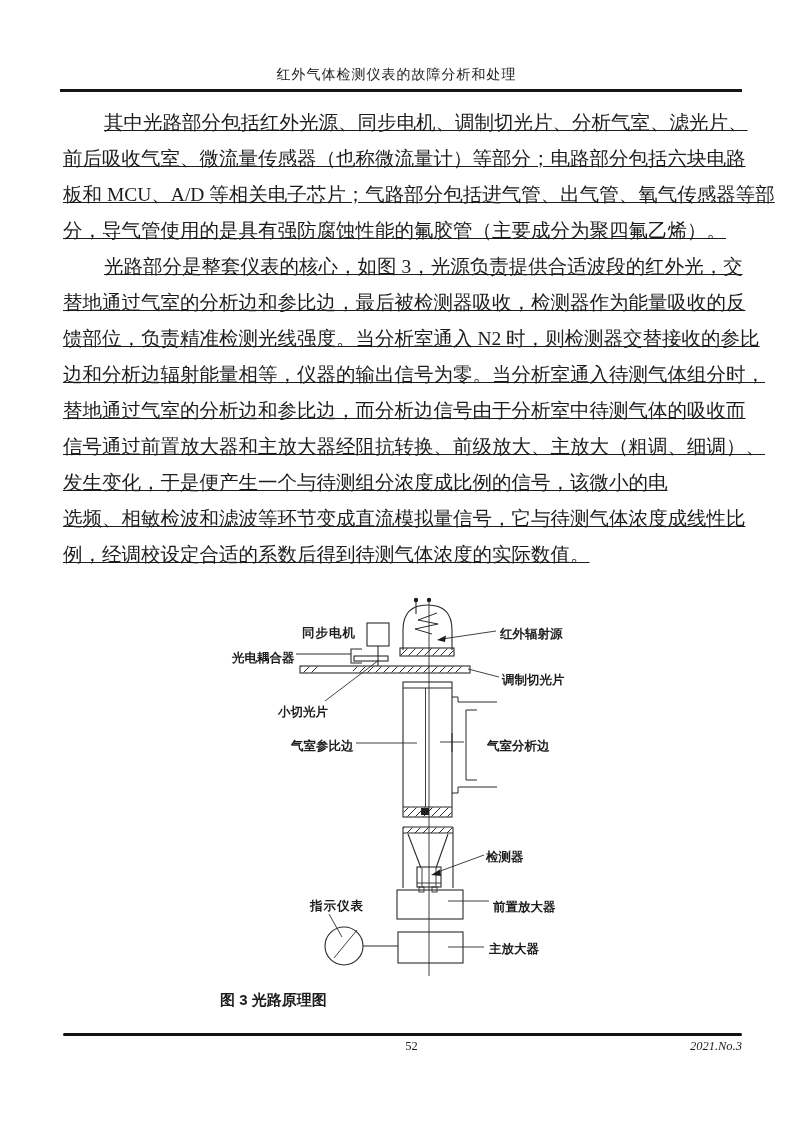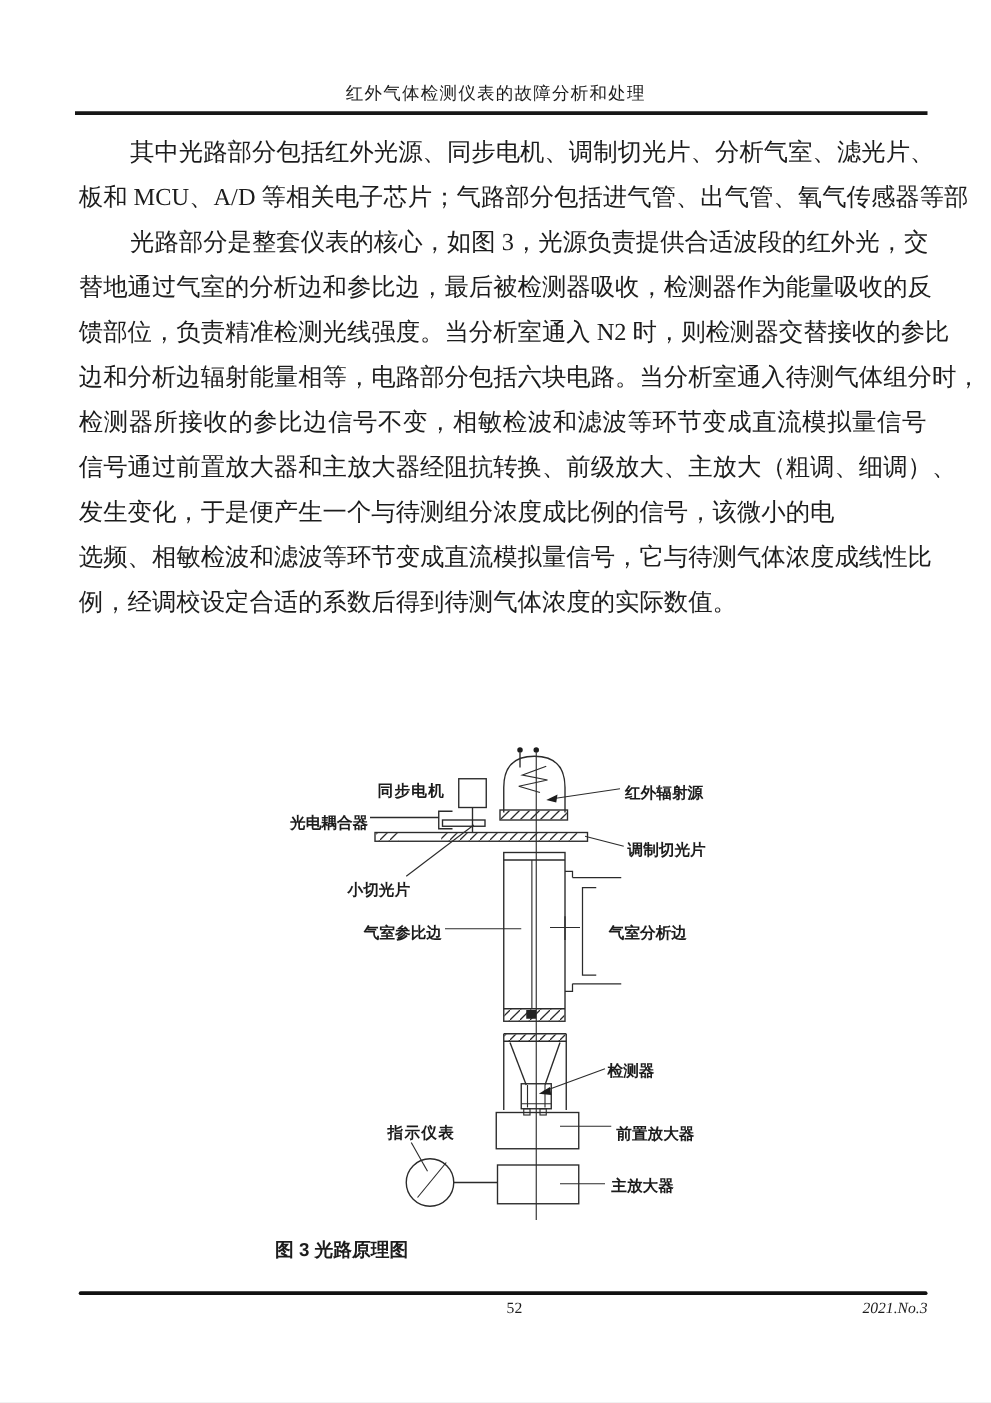--- a/index.html
+++ b/index.html
@@ -14,21 +14,21 @@
     position:absolute; top:66px; left:0; width:100%;
     text-align:center; font-size:14px; letter-spacing:1px; font-weight:400;
   }
   .header-rule {
     position:absolute; top:89px; left:60px; width:682px; height:2.5px;
     background:#161616;
   }
   
   .text-block {
     position:absolute; top:105px; left:63px; width:678px;
-    font-size:19.5px; line-height:36px;
+    font-size:19.5px; line-height:36px;text-decoration:underline;
   }
   .tline { text-align:justify; text-align-last:justify; white-space:nowrap; }
   .tline.short { text-align:left; text-align-last:left; }
   .tline.indent { text-indent:41px; }
   
   .diagram-wrap { position:absolute; top:588px; left:220px; width:370px; height:432px; }
   .fig-caption {
     position:absolute; top:991px; left:220px; width:370px;
     font-size:15px; font-weight:600;
     font-family:"Liberation Sans","DejaVu Sans",sans-serif;
@@ -53,26 +53,28 @@
 </head>
 <body>
 
 <div class="page">
 
   <div class="header-title">红外气体检测仪表的故障分析和处理</div>
   <div class="header-rule"></div>
 
   <div class="text-block">
     <div class="tline indent">其中光路部分包括红外光源、同步电机、调制切光片、分析气室、滤光片、</div>
+    <div class="tline">前后吸收气室、微流量传感器（也称微流量计）等部分；电路部分包括六块电路</div>
     <div class="tline">板和 MCU、A/D 等相关电子芯片；气路部分包括进气管、出气管、氧气传感器等部</div>
+    <div class="tline short">分，导气管使用的是具有强防腐蚀性能的氟胶管（主要成分为聚四氟乙烯）。</div>
     <div class="tline indent">光路部分是整套仪表的核心，如图 3，光源负责提供合适波段的红外光，交</div>
     <div class="tline">替地通过气室的分析边和参比边，最后被检测器吸收，检测器作为能量吸收的反</div>
     <div class="tline">馈部位，负责精准检测光线强度。当分析室通入 N2 时，则检测器交替接收的参比</div>
-    <div class="tline">边和分析边辐射能量相等，电路部分包括六块电路。当分析室通入待测气体组分时，</div>
-    <div class="tline">检测器所接收的参比边信号不变，相敏检波和滤波等环节变成直流模拟量信号</div>
+    <div class="tline">边和分析边辐射能量相等，仪器的输出信号为零。当分析室通入待测气体组分时，</div>
+    <div class="tline">替地通过气室的分析边和参比边，而分析边信号由于分析室中待测气体的吸收而</div>
     <div class="tline">信号通过前置放大器和主放大器经阻抗转换、前级放大、主放大（粗调、细调）、</div>
     <div class="tline short">发生变化，于是便产生一个与待测组分浓度成比例的信号，该微小的电</div>
     <div class="tline">选频、相敏检波和滤波等环节变成直流模拟量信号，它与待测气体浓度成线性比</div>
     <div class="tline short">例，经调校设定合适的系数后得到待测气体浓度的实际数值。</div>
   </div>
 
   <div class="diagram-wrap">
     <svg width="370" height="432" viewBox="220 588 370 432" xmlns="http://www.w3.org/2000/svg">
       <defs>
         <pattern id="hx" width="8" height="8" patternUnits="userSpaceOnUse">

